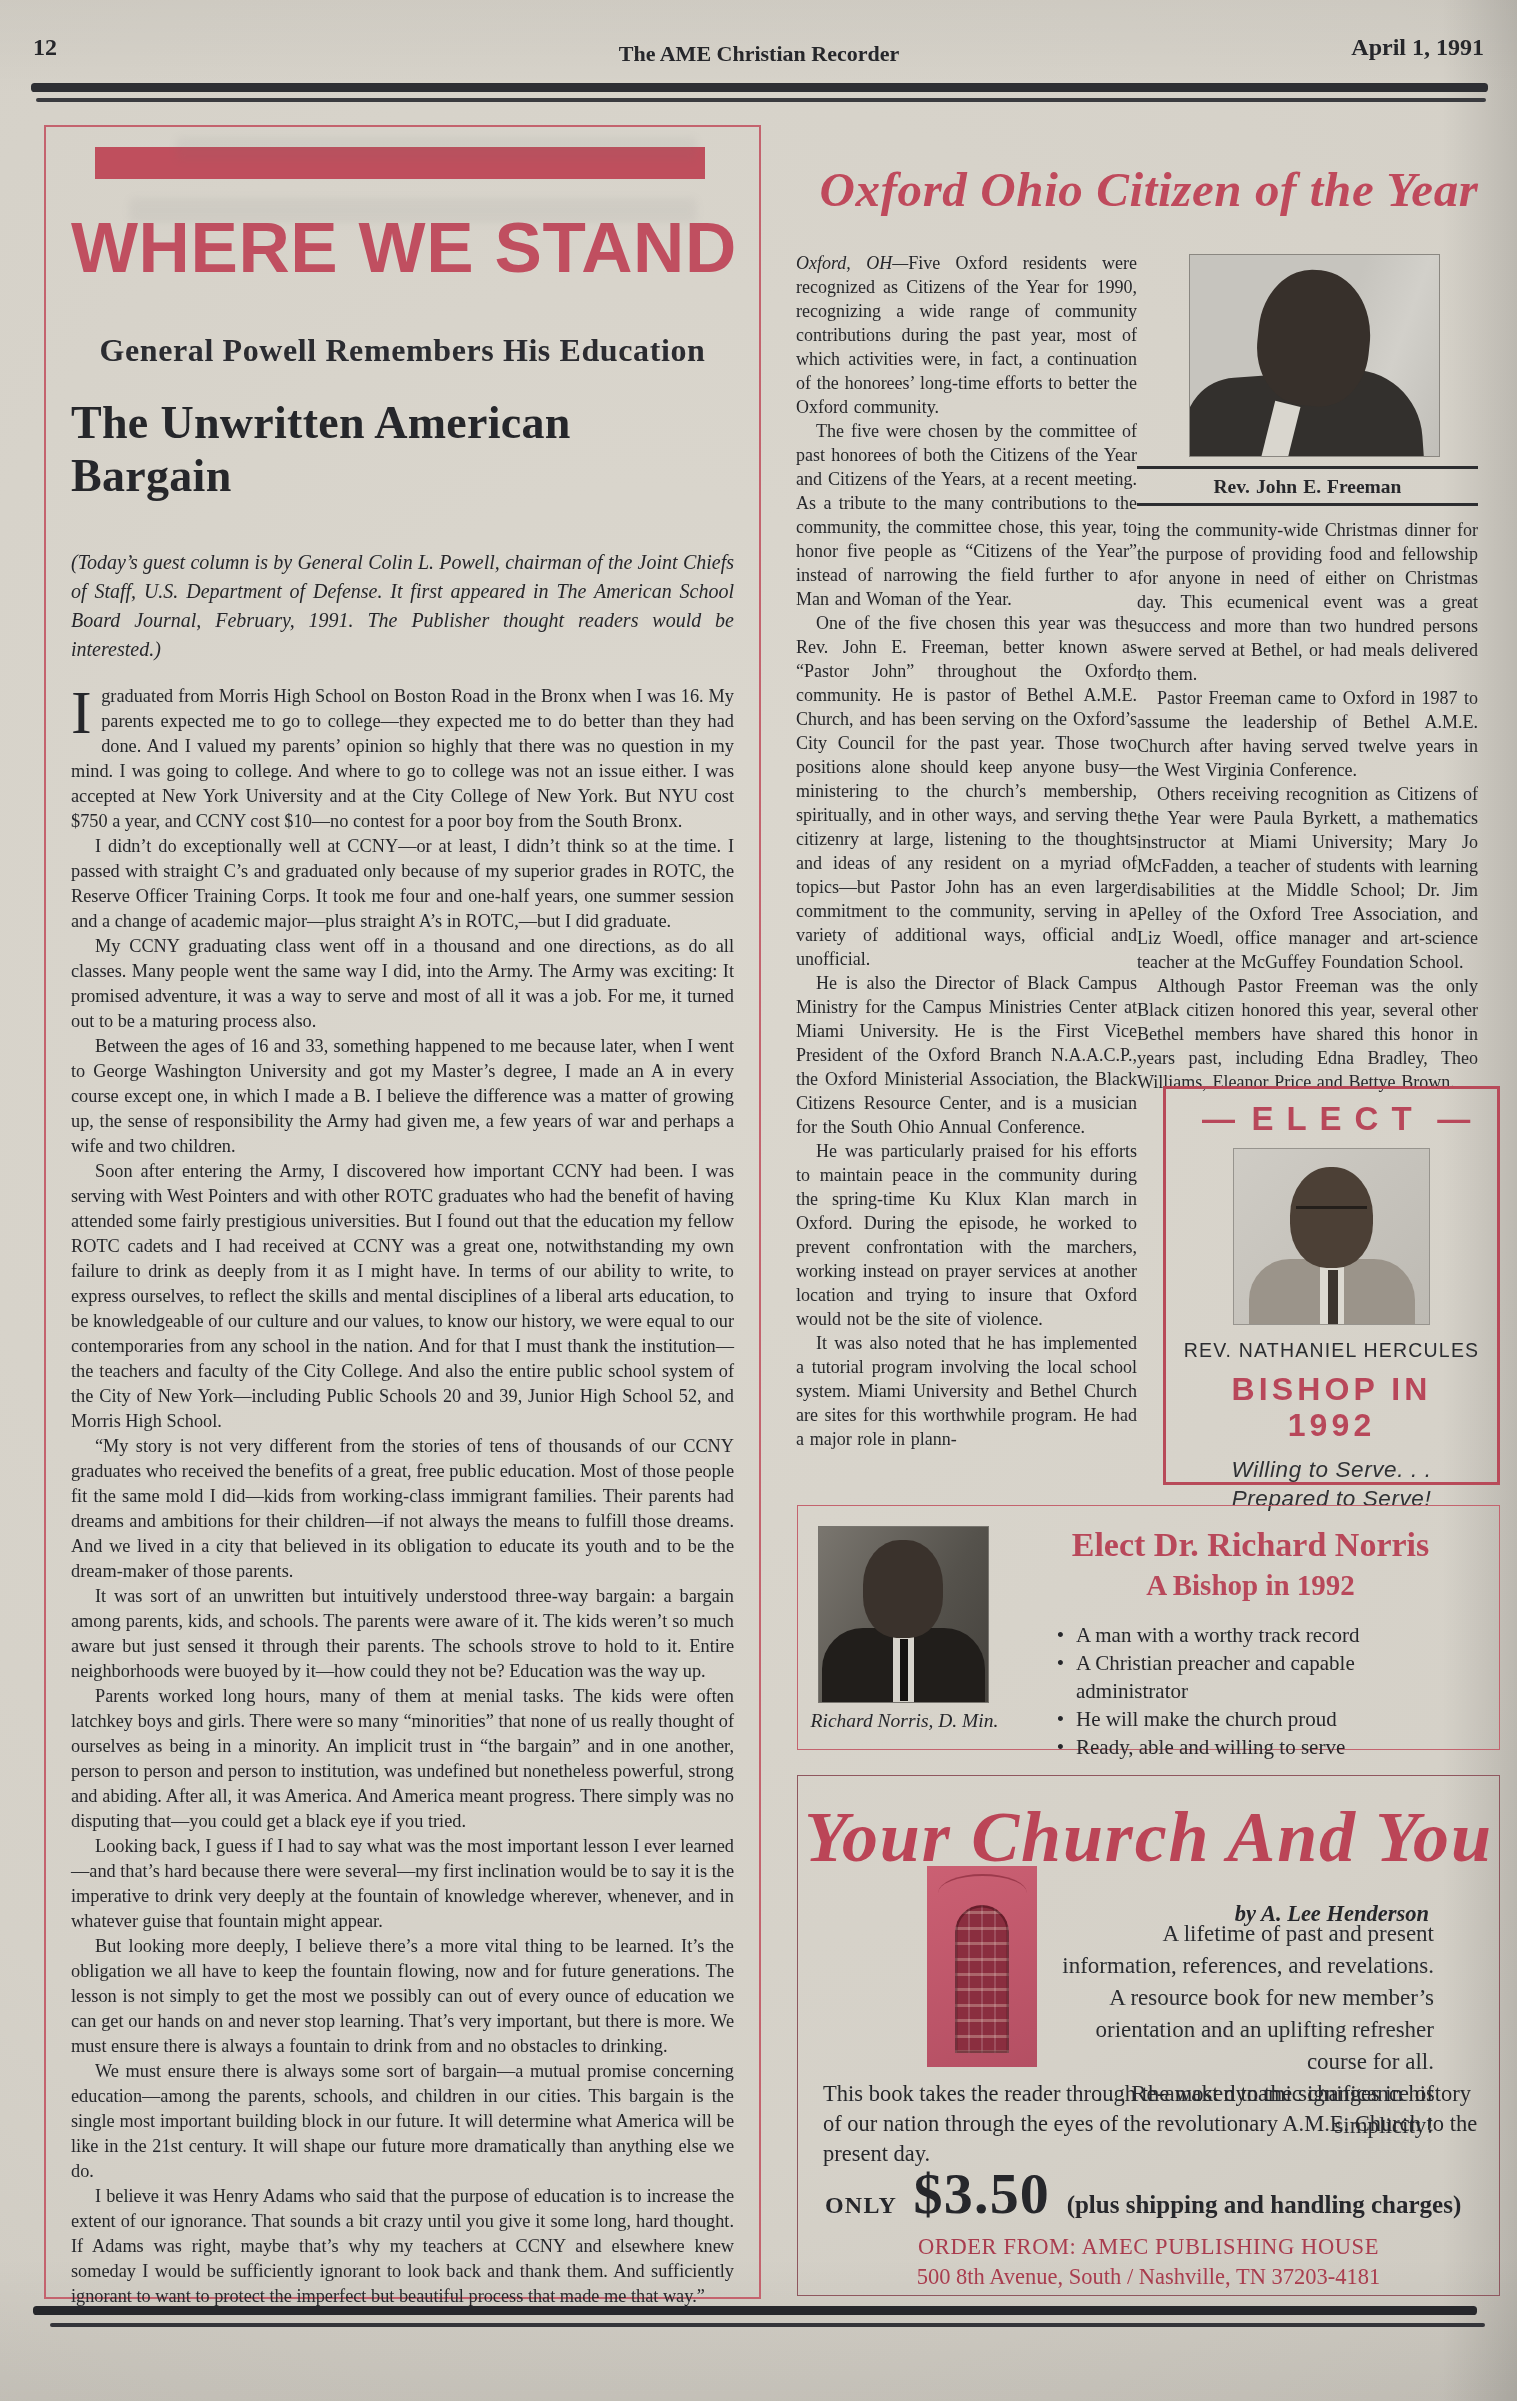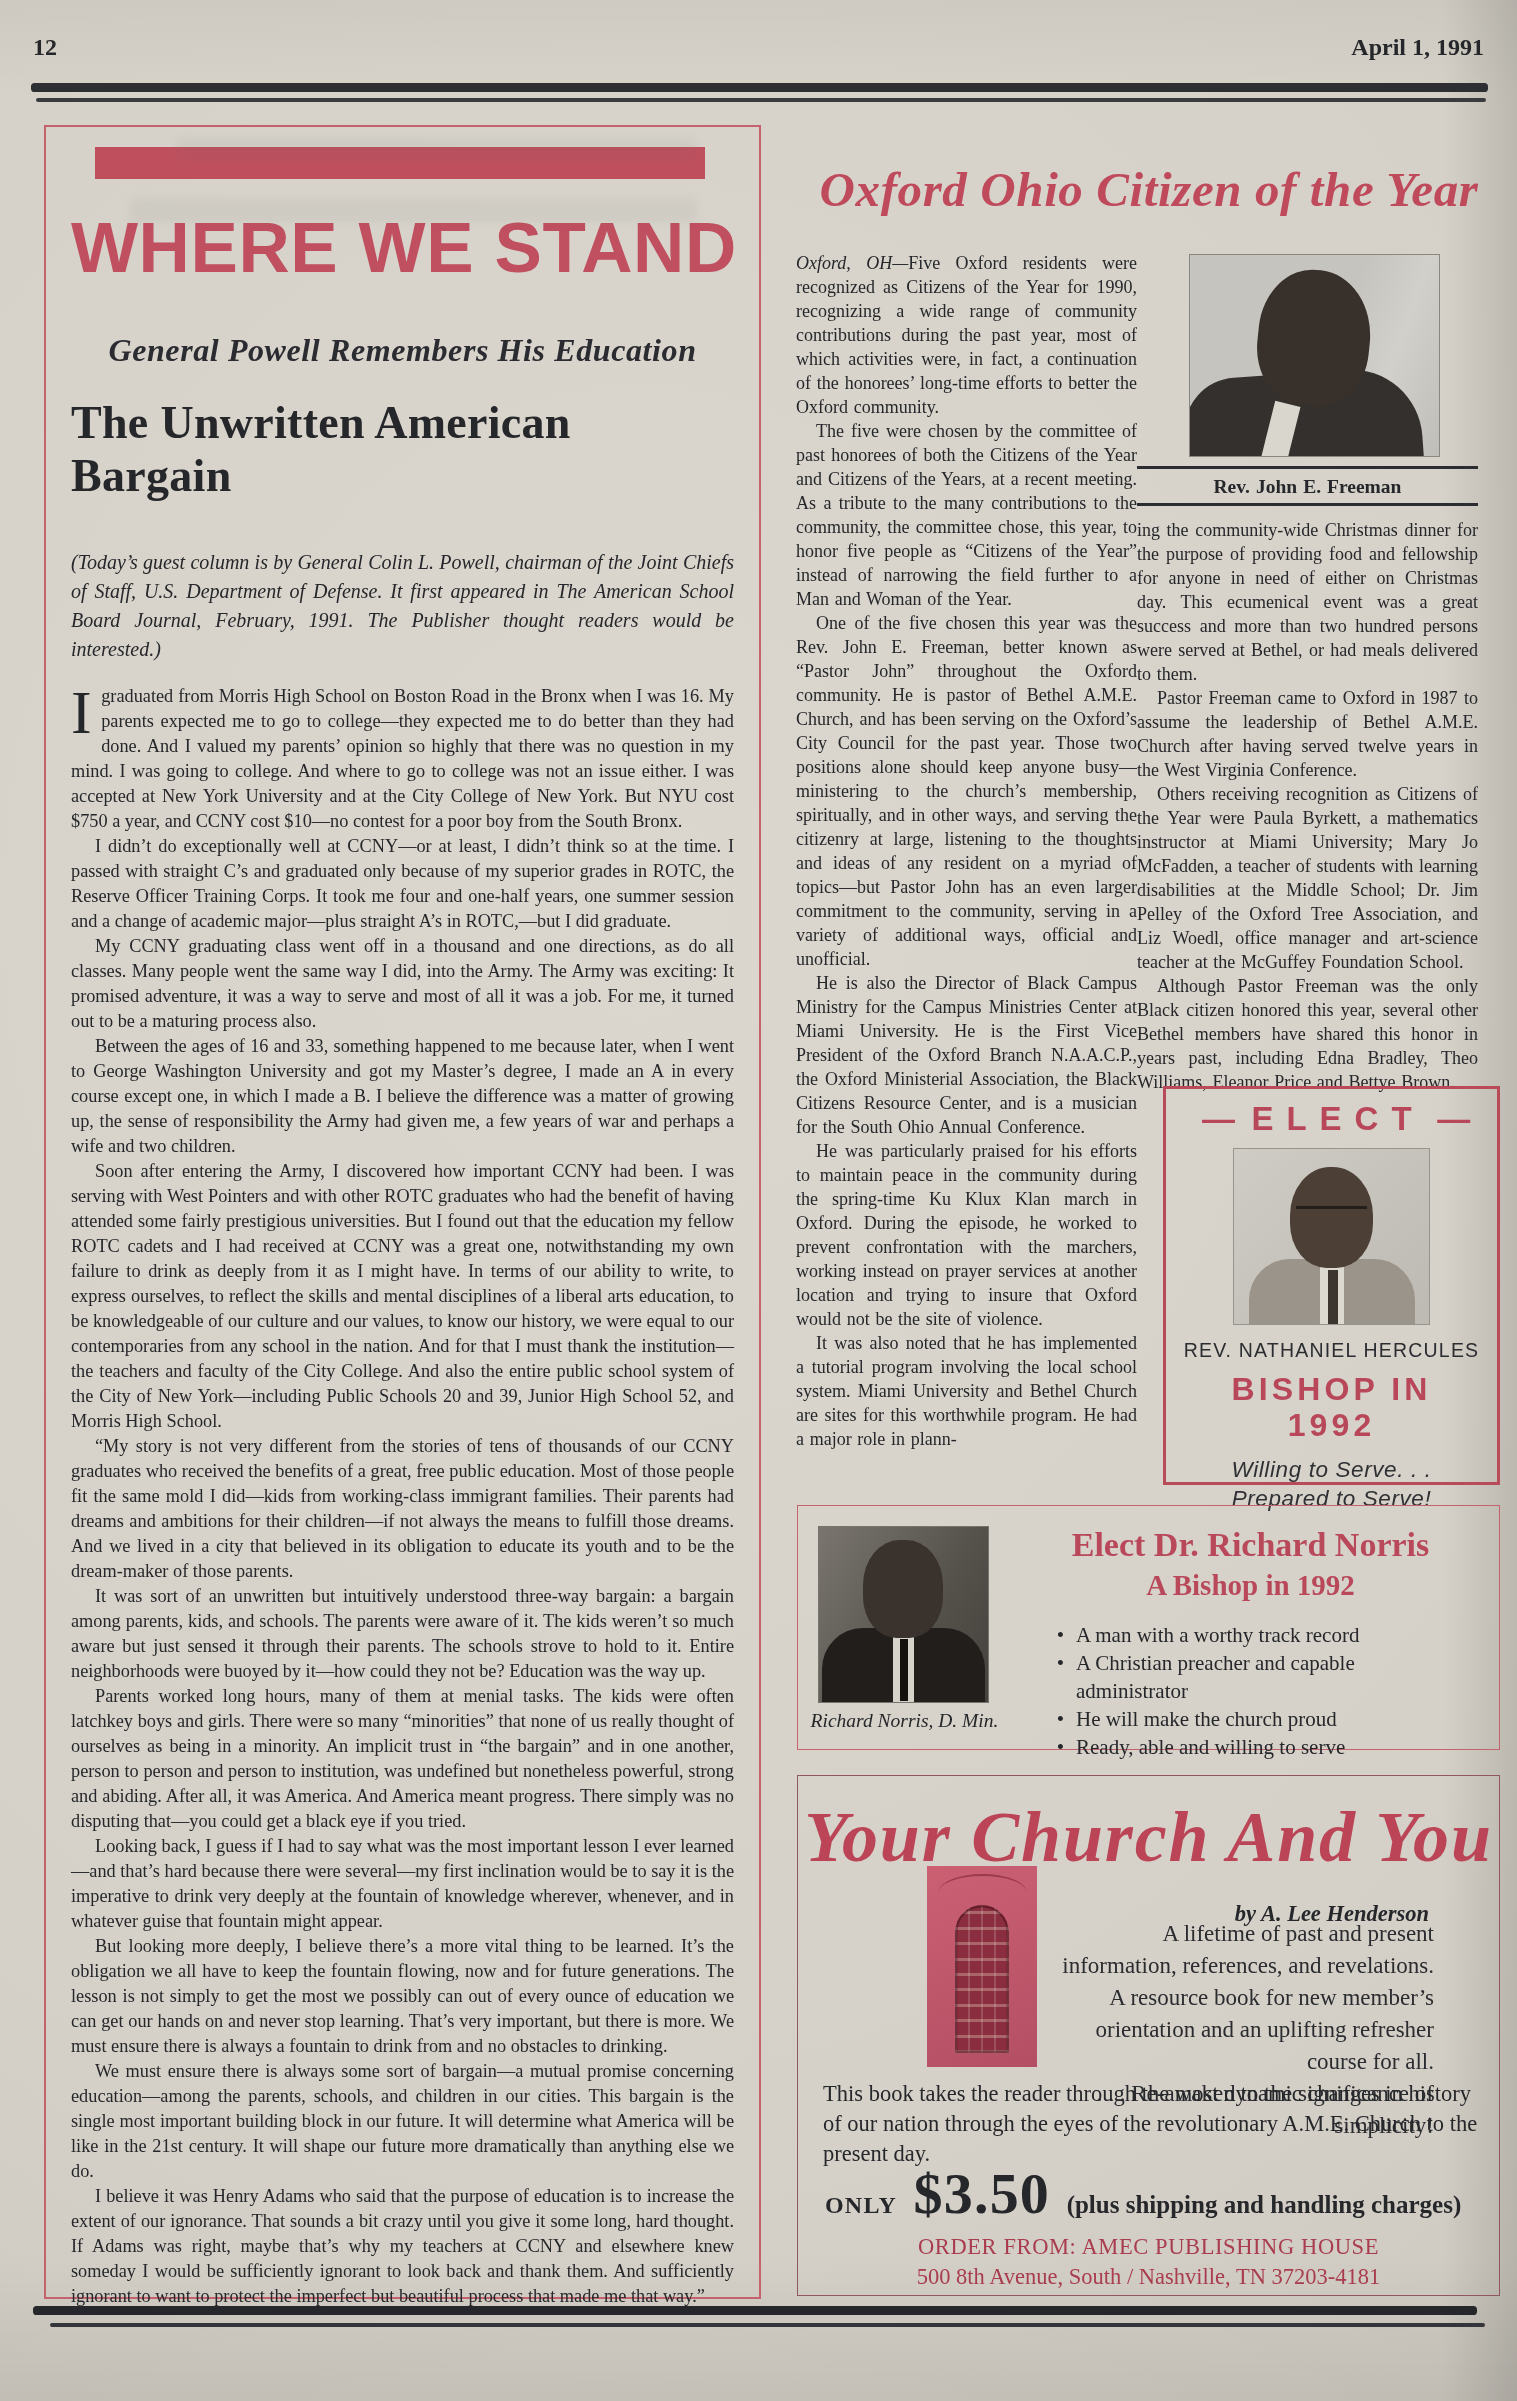--- a/index.html
+++ b/index.html
@@ -22,21 +22,21 @@
     position:absolute; left:44px; top:125px; width:717px; height:2174px;
     border:2.4px solid #c4636e; box-sizing:border-box; padding:0 25px;
   }
   .ghost { position:absolute; background:#6b6c70; opacity:0.07; filter:blur(4.1px); border-radius:4.7px; }
   .g1 { left:130px; top:9.5px;  width:521px; height:24px; }
   .g2 { left:83px; top:71px; width:568px; height:25px; }
   .red-bar { margin:20px 0 0 24px; width:610px; height:32px;
              background:linear-gradient(#c450622%, #b84255); background-color:#bf4f5d; }
   .kicker { margin-top:33px; font-family:"Liberation Sans", sans-serif; font-weight:bold;
             font-size:71px; line-height:1.02; color:#c04f60; letter-spacing:0.6px; white-space:nowrap;text-align:right; }
-  .powell-sub { margin-top:14px; text-align:center; font-style:italic; font-size:32px; letter-spacing:0.6px; color:#2b2c31; }
+  .powell-sub { margin-top:14px; text-align:center; font-size:32px; letter-spacing:0.6px; color:#2b2c31; }
   .powell-title { margin-top:12px; font-weight:bold; font-size:46px; letter-spacing:0.3px; }
   .powell-intro { margin-top:14px; font-style:italic; font-size:20px; line-height:29px; text-align:justify; }
   .powell-body  { margin-top:15.4px; font-size:18.3px; line-height:25px; text-align:justify; }
   .powell-body p { margin:0; text-indent:24px; }
   .powell-body p.first { text-indent:0; }
   .dropcap { float:left; font-size:62px; line-height:50px; padding:3.6px 9.5px 0 0; font-weight:normal; }
 
   
   #oxford { position:absolute; left:796px; top:128px; width:706px; }
   .ox-headline { font-style:italic; font-weight:bold; font-size:49px; color:#bf4a5c;
@@ -131,20 +131,21 @@
 
   .rule-c { position:absolute; left:33px; top:2306px; width:1444px; height:9px; background:#26272b; border-radius:3.6px; }
   .rule-d { position:absolute; left:50px; top:2323px; width:1435px; height:4.1px; background:#34353a; border-radius:2.4px; }
 </style>
 </head>
 <body>
 
 <div id="canvas">
 
   <div class="hdr-num">12</div>
+  <div class="hdr-mast">The AME Christian Recorder</div>
   <div class="hdr-date">April 1, 1991</div>
   <div class="rule-a"></div>
   <div class="rule-b"></div>
 
   <section id="powell-box">
     <div class="ghost g1"></div>
     <div class="red-bar"></div>
     <div class="ghost g2"></div>
     <h1 class="kicker">WHERE WE STAND</h1>
     <h2 class="powell-sub">General Powell Remembers His Education</h2>

